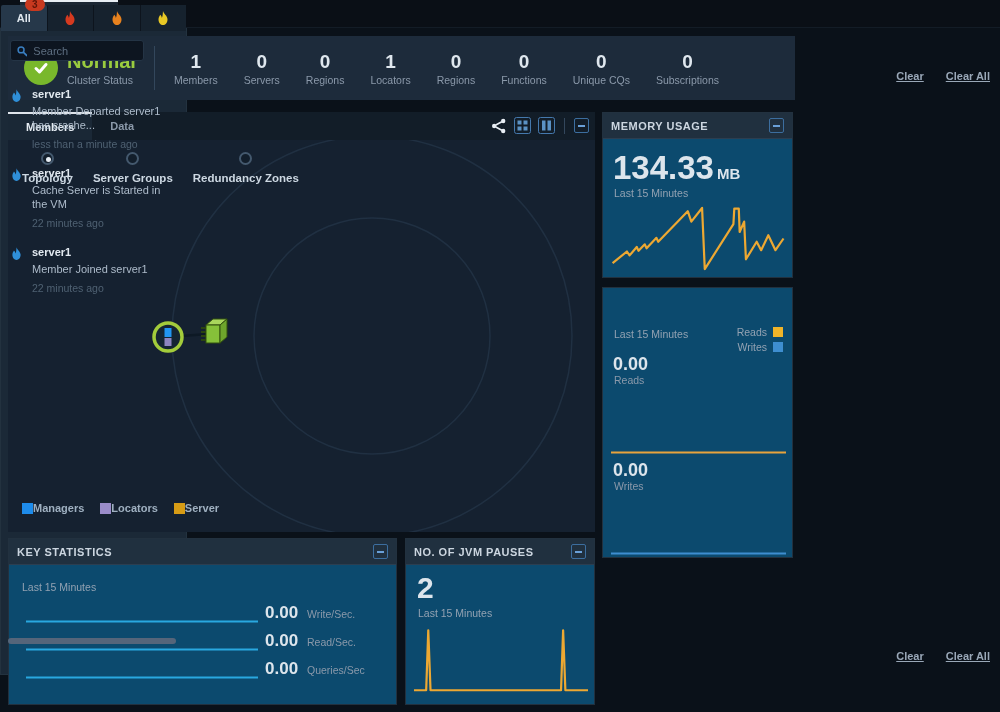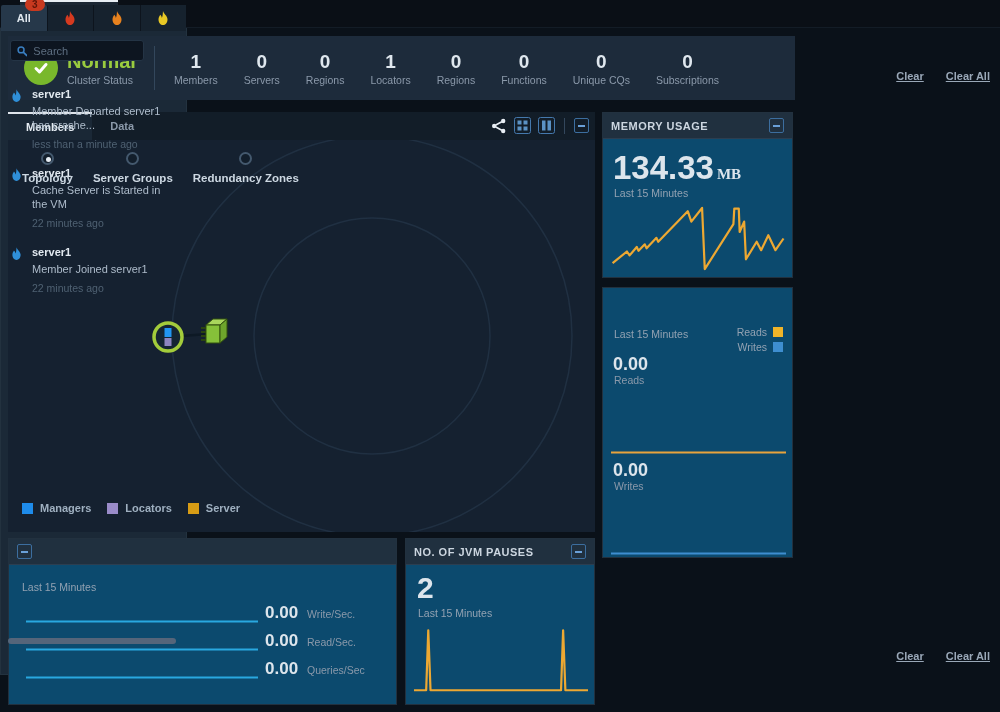--- a/index.html
+++ b/index.html
@@ -47,28 +47,28 @@
   .tool-btn { width:17px; height:17px; display:flex; align-items:center; justify-content:center; cursor:pointer; }
   .tool-sep { width:1px; height:16px; background:#33475c; margin:0 2px; }
   .mbody { position:absolute; top:28px; left:0; width:587px; height:392px; background:#152130; overflow:hidden; }
   .radios { position:absolute; left:14px; top:12px; display:flex; align-items:center; gap:20px; z-index:3; }
   .radio-item { display:flex; align-items:center; gap:7px; cursor:pointer;flex-direction:column; }
   .radio-dot { width:13px; height:13px; border-radius:50%; border:2px solid #44596e; background:#121e2b; position:relative; flex:0 0 auto; }
   .radio-dot.sel::after { content:""; position:absolute; left:3px; top:3px; width:5px; height:5px; border-radius:50%; background:#e8eef4; }
   .radio-item span.rlabel { font-size:11.5px; font-weight:bold; color:#cdd8e2; }
   .graph-svg { position:absolute; left:0; top:0; }
   .mlegend { position:absolute; left:14px; bottom:18px; display:flex; align-items:center; gap:16px; z-index:3; }
-  .legend-item { display:flex; align-items:center; gap:7px; }
+  .legend-item { display:flex; align-items:center; }
   .legend-sq { width:11px; height:11px; display:block; }
   .legend-item span.llabel { font-size:11px; font-weight:bold; color:#9fb0c0; }
 
   
   .memory-panel { left:602px; top:112px; width:191px; height:166px; }
   .mem-val { position:absolute; left:10px; top:36px; font-size:33px; font-weight:bold; color:#dde5ec; }
-  .mem-val .unit { font-size:15px; font-weight:bold; margin-left:3px;font-family:Liberation Serif, serif; }
+  .mem-val .unit { font-size:15px; font-weight:bold; margin-left:3px; }
   .mem-period { position:absolute; left:11px; top:74px; font-size:10.5px; color:#93a2b2; }
   .mem-spark { position:absolute; left:6px; top:93px; width:179px; height:65px; }
 
   
   .disk-panel { left:602px; top:287px; width:191px; height:271px; }
   .disk-period { position:absolute; left:11px; top:40px; font-size:10.5px; color:#93a2b2; }
   .disk-legend { position:absolute; right:9px; top:38px; text-align:right; }
   .dleg-row { display:flex; align-items:center; justify-content:flex-end; gap:6px; margin-bottom:3px; }
   .dleg-row span.dlabel { font-size:10.5px; color:#93a2b2; }
   .dleg-sq { width:10px; height:10px; display:block; }
@@ -296,20 +296,21 @@
   <div class="disk-lbl2">Writes</div>
   <div class="disk-line-writes">
       <svg viewBox="0 0 100 40" preserveAspectRatio="none" style="display:block;width:100%;height:100%">
         <polyline points="0.00,20.00 100.00,20.00" fill="none" stroke="#3e8ed0" stroke-width="2.2" vector-effect="non-scaling-stroke" stroke-linejoin="round"></polyline>
       </svg>
     </div>
 </div>
 
 <div class="panel keystats-panel">
   <div class="phead">
+    <span class="ptitle">KEY STATISTICS</span>
     <span class="collapse-btn">
         <span class="minus"></span>
       </span>
   </div>
   <div class="ks-period">Last 15 Minutes</div>
   <div class="ks-row" style="top:64px">
     <span class="ks-line">
         <svg viewBox="0 0 100 40" preserveAspectRatio="none" style="display:block;width:100%;height:100%">
           <polyline points="0.00,20.00 100.00,20.00" fill="none" stroke="#29a8e0" stroke-width="2.2" vector-effect="non-scaling-stroke" stroke-linejoin="round"></polyline>
         </svg>

